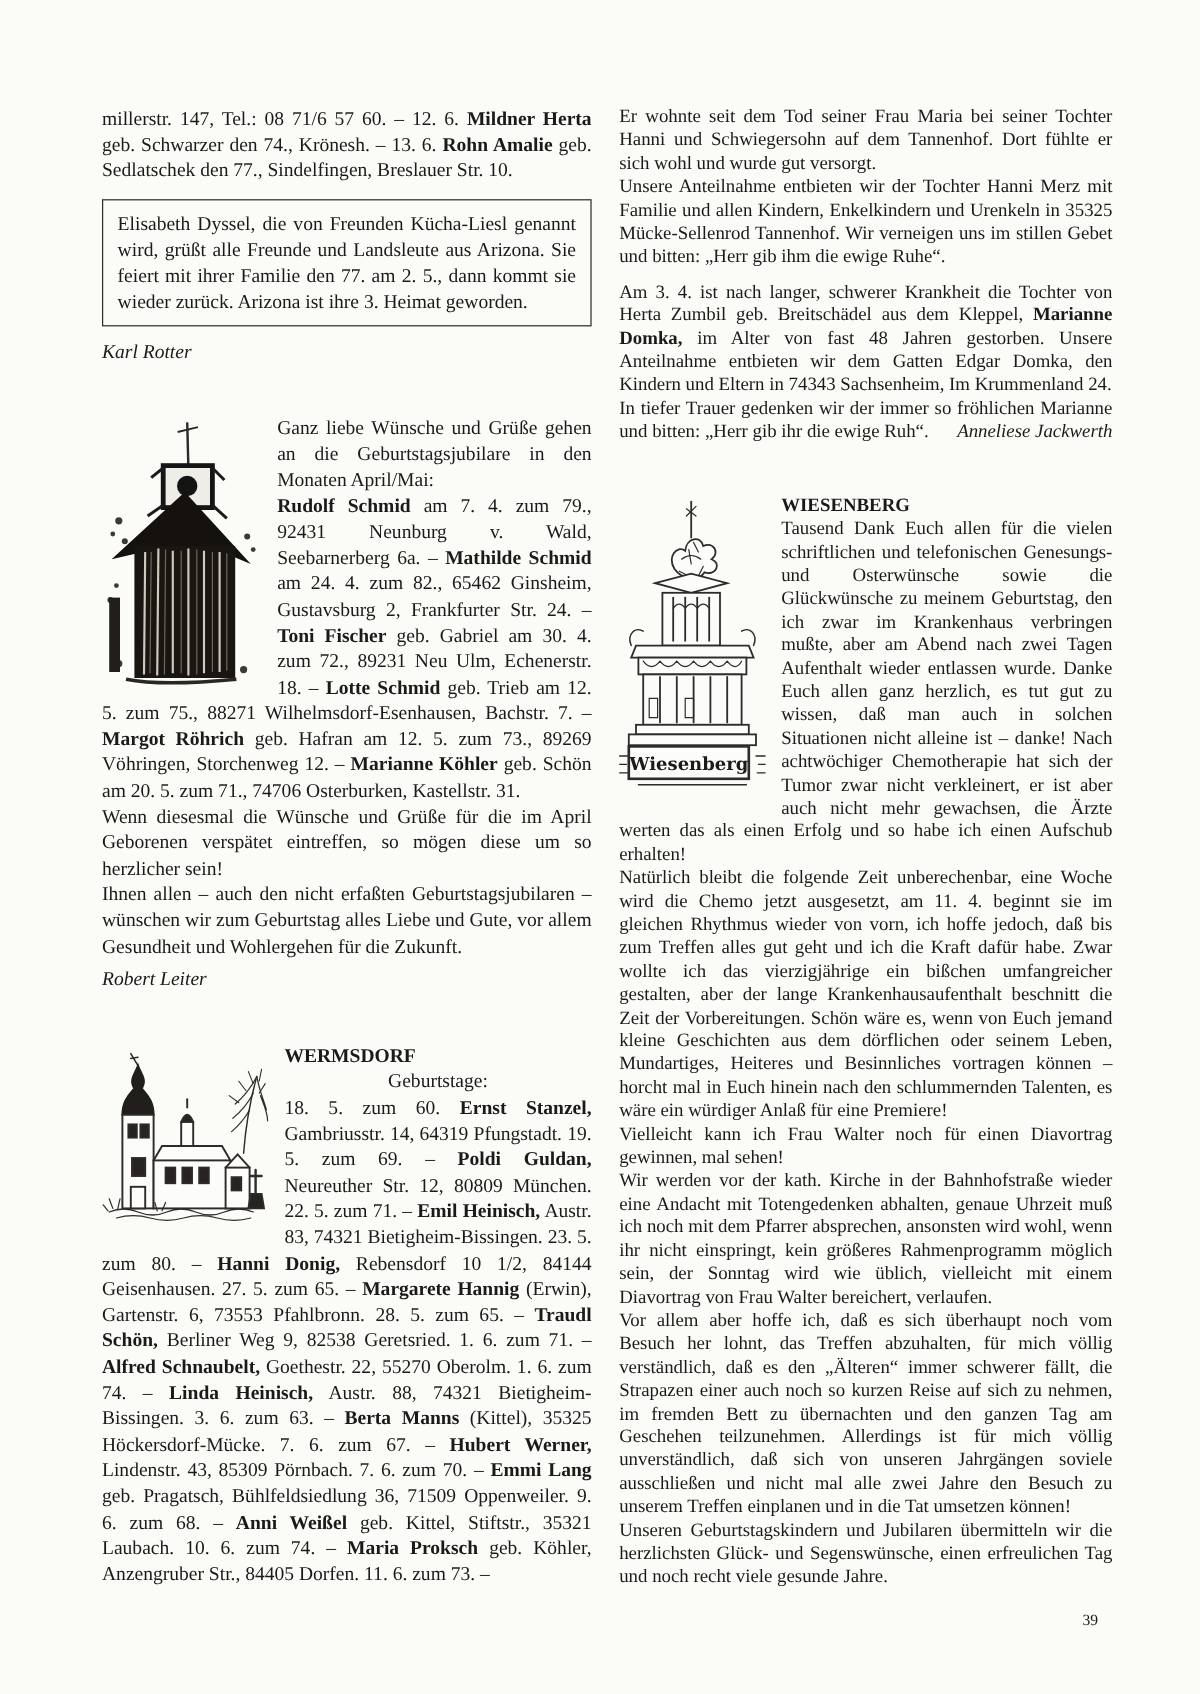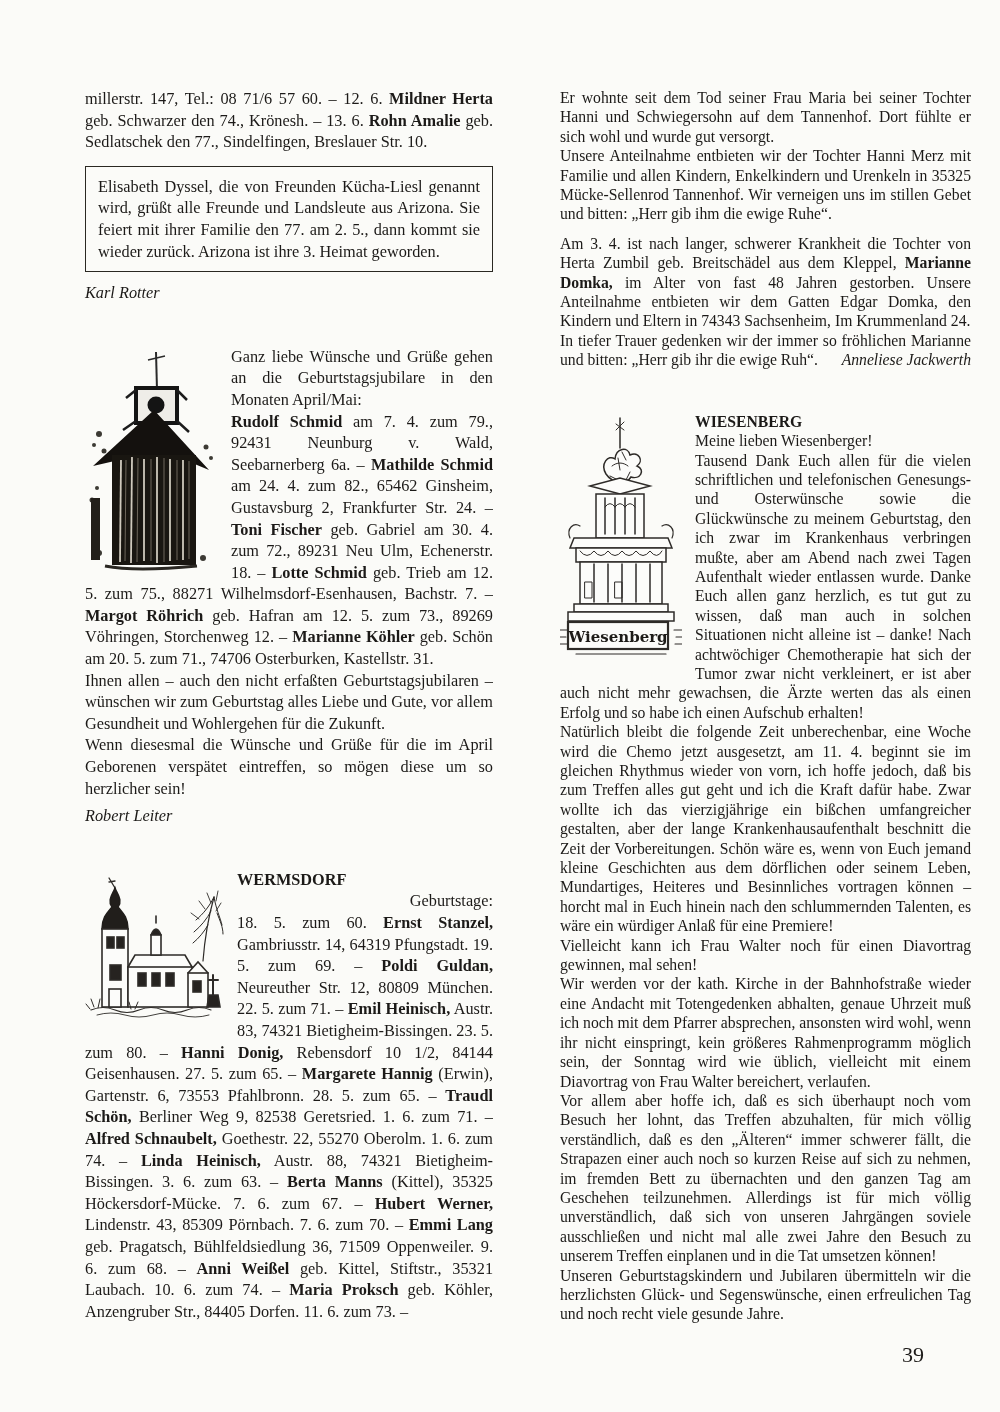--- a/index.html
+++ b/index.html
@@ -4,36 +4,36 @@
 <style>
   html,body{margin:0;padding:0;background:#e9e9e7;}
   .page{
     position:relative;margin:0 auto;width:1000px;height:1412px;
     background:#fbfbf8;color:#1c1a18;
     font-family:"Liberation Serif","DejaVu Serif",serif;
     overflow:hidden;
   }
   .col{position:absolute;top:88px;text-align:justify;hyphens:auto;}
   .col0{left:85px;width:408px;font-size:16.3px;line-height:21.6px;}
-  .col1{left:516px;width:411px;font-size:15.7px;line-height:19.4px;margin-left:44px;}
+  .col1{left:516px;width:411px;font-size:15.7px;line-height:19.4px;}
   .blk{margin:0;}
   .heading{font-weight:700;text-align:left;}
   .sig{font-style:italic;margin-top:6px;}
-  .label{text-align:right;}
+  .label{text-align:center;}
   .box{border:1.5px solid #2a2822;padding:9px 12px;margin:13px 0 10px 0;}
   .section{display:flow-root;}
   .figure{float:left;}
   .fig-wenzelsdorf{width:132px;height:225px;margin:2px 14px 4px 0;}
   .fig-wermsdorf{width:140px;height:150px;margin:0 12px 2px 0;}
   .fig-wiesenberg{width:122px;height:248px;margin:2px 13px 4px 0;}
   .mt-sm{margin-top:10px;}
   .mt-lg{margin-top:42px;}
   .b{font-weight:700;}
   .fr{float:right;font-style:italic;}
-  .page-number{position:absolute;top:1342px;left:902px;font-size:22px;}
+  .page-number{position:absolute;top:1342px;left:902px;font-size:13px;}
 </style>
 </head>
 <body>
 
 <div class="page">
   <div class="col col0">
       <div class="blk p"><span>millerstr. 147, Tel.: 08 71/6 57 60. – 12. 6. </span><span class="b">Mildner Herta</span><span> geb. Schwarzer den 74., Krönesh. – 13. 6. </span><span class="b">Rohn Amalie</span><span> geb. Sedlatschek den 77., Sindelfingen, Breslauer Str. 10.</span></div>
       <div class="blk box"><span>Elisabeth Dyssel, die von Freunden Kücha-Liesl genannt wird, grüßt alle Freunde und Landsleute aus Arizona. Sie feiert mit ihrer Familie den 77. am 2. 5., dann kommt sie wieder zurück. Arizona ist ihre 3. Heimat geworden.</span></div>
       <div class="blk sig">Karl Rotter</div>
       <div class="section mt-lg">
@@ -72,22 +72,22 @@
               <circle cx="7" cy="152" r="2.5"></circle>
         <circle cx="118" cy="210" r="3"></circle>
               <circle cx="14" cy="205" r="3"></circle>
       </g>
       <rect x="6" y="150" width="9" height="62" fill="#221f1a"></rect>
       <path d="M20 218 q30 6 92 0" stroke="#2a2722" stroke-width="3" fill="none"></path>
     </svg>
   </div>
         <div class="blk p"><span>Ganz liebe Wünsche und Grüße gehen an die Geburtstagsjubilare in den Monaten April/Mai:</span></div>
         <div class="blk p"><span class="b">Rudolf Schmid</span><span> am 7. 4. zum 79., 92431 Neunburg v. Wald, Seebarnerberg 6a. – </span><span class="b">Mathilde Schmid</span><span> am 24. 4. zum 82., 65462 Ginsheim, Gustavsburg 2, Frankfurter Str. 24. – </span><span class="b">Toni Fischer</span><span> geb. Gabriel am 30. 4. zum 72., 89231 Neu Ulm, Echenerstr. 18. – </span><span class="b">Lotte Schmid</span><span> geb. Trieb am 12. 5. zum 75., 88271 Wilhelmsdorf-Esenhausen, Bachstr. 7. – </span><span class="b">Margot Röhrich</span><span> geb. Hafran am 12. 5. zum 73., 89269 Vöhringen, Storchenweg 12. – </span><span class="b">Marianne Köhler</span><span> geb. Schön am 20. 5. zum 71., 74706 Osterburken, Kastellstr. 31.</span></div>
+        <div class="blk p"><span>Wenn diesesmal die Wünsche und Grüße für die im April Geborenen verspätet eintreffen, so mögen diese um so herzlicher sein!</span></div>
         <div class="blk p"><span>Ihnen allen – auch den nicht erfaßten Geburtstagsjubilaren – wünschen wir zum Geburtstag alles Liebe und Gute, vor allem Gesundheit und Wohlergehen für die Zukunft.</span></div>
-        <div class="blk p"><span>Wenn diesesmal die Wünsche und Grüße für die im April Geborenen verspätet eintreffen, so mögen diese um so herzlicher sein!</span></div>
         <div class="blk sig">Robert Leiter</div>
       </div>
       <div class="section mt-lg">
         <div class="figure fig-wermsdorf">
     <svg width="140" height="150" viewBox="0 0 140 150" xmlns="http://www.w3.org/2000/svg">
       <g fill="none" stroke="#2e2b28" stroke-width="1.6" stroke-linecap="round">
         <path d="M30 19 L24 9 M24 13 L30 12" stroke-width="1.3"></path>
         <path d="M17 60 C17 48 23 43 27 38 C22 31 28 25 30 19 C32 25 38 31 33 38 C37 43 43 48 43 60 Z" fill="#211e1b" stroke="#211e1b"></path>
         <rect x="17" y="60" width="26" height="78" fill="#fcfcfa"></rect>
         <rect x="22" y="68" width="7" height="11" fill="#262320"></rect>
@@ -155,21 +155,20 @@
         <rect x="14" y="190" width="94" height="8" fill="#fcfcfa"></rect>
         <rect x="8" y="198" width="106" height="9" fill="#fcfcfa"></rect>
         <path d="M0 216 h8 M114 216 h8 M0 223 h6 M116 223 h6 M0 230 h7 M115 230 h7" stroke-width="1.1"></path>
         <rect x="8" y="208" width="100" height="27" fill="#fcfcfa" stroke-width="2.2"></rect>
         <path d="M16 240 h90" stroke-width="1.2"></path>
       </g>
       <text x="58" y="228" text-anchor="middle" font-size="15" font-weight="bold" font-family="'DejaVu Serif', serif" fill="#1d1b18">Wiesenberg</text>
     </svg>
   </div>
         <div class="blk heading">WIESENBERG</div>
-        <div class="blk p"><span>Meine lieben Wiesenberger!</span></div>
         <div class="blk p"><span>Tausend Dank Euch allen für die vielen schriftlichen und telefonischen Genesungs- und Osterwünsche sowie die Glückwünsche zu meinem Geburtstag, den ich zwar im Krankenhaus verbringen mußte, aber am Abend nach zwei Tagen Aufenthalt wieder entlassen wurde. Danke Euch allen ganz herzlich, es tut gut zu wissen, daß man auch in solchen Situationen nicht alleine ist – danke! Nach achtwöchiger Chemotherapie hat sich der Tumor zwar nicht verkleinert, er ist aber auch nicht mehr gewachsen, die Ärzte werten das als einen Erfolg und so habe ich einen Aufschub erhalten!</span></div>
         <div class="blk p"><span>Natürlich bleibt die folgende Zeit unberechenbar, eine Woche wird die Chemo jetzt ausgesetzt, am 11. 4. beginnt sie im gleichen Rhythmus wieder von vorn, ich hoffe jedoch, daß bis zum Treffen alles gut geht und ich die Kraft dafür habe. Zwar wollte ich das vierzigjährige ein bißchen umfangreicher gestalten, aber der lange Krankenhausaufenthalt beschnitt die Zeit der Vorbereitungen. Schön wäre es, wenn von Euch jemand kleine Geschichten aus dem dörflichen oder seinem Leben, Mundartiges, Heiteres und Besinnliches vortragen können – horcht mal in Euch hinein nach den schlummernden Talenten, es wäre ein würdiger Anlaß für eine Premiere!</span></div>
         <div class="blk p"><span>Vielleicht kann ich Frau Walter noch für einen Diavortrag gewinnen, mal sehen!</span></div>
         <div class="blk p"><span>Wir werden vor der kath. Kirche in der Bahnhofstraße wieder eine Andacht mit Totengedenken abhalten, genaue Uhrzeit muß ich noch mit dem Pfarrer absprechen, ansonsten wird wohl, wenn ihr nicht einspringt, kein größeres Rahmenprogramm möglich sein, der Sonntag wird wie üblich, vielleicht mit einem Diavortrag von Frau Walter bereichert, verlaufen.</span></div>
         <div class="blk p"><span>Vor allem aber hoffe ich, daß es sich überhaupt noch vom Besuch her lohnt, das Treffen abzuhalten, für mich völlig verständlich, daß es den „Älteren“ immer schwerer fällt, die Strapazen einer auch noch so kurzen Reise auf sich zu nehmen, im fremden Bett zu übernachten und den ganzen Tag am Geschehen teilzunehmen. Allerdings ist für mich völlig unverständlich, daß sich von unseren Jahrgängen soviele ausschließen und nicht mal alle zwei Jahre den Besuch zu unserem Treffen einplanen und in die Tat umsetzen können!</span></div>
         <div class="blk p"><span>Unseren Geburtstagskindern und Jubilaren übermitteln wir die herzlichsten Glück- und Segenswünsche, einen erfreulichen Tag und noch recht viele gesunde Jahre.</span></div>
       </div>
     </div>
   <div class="page-number">39</div>
 </div>

